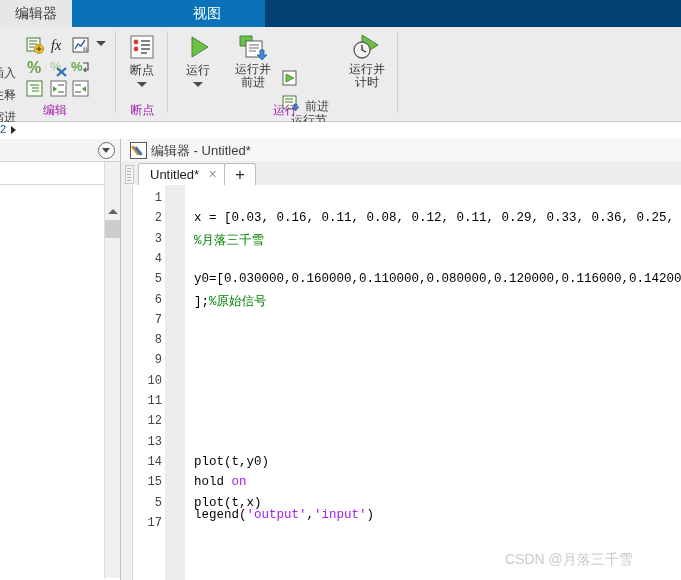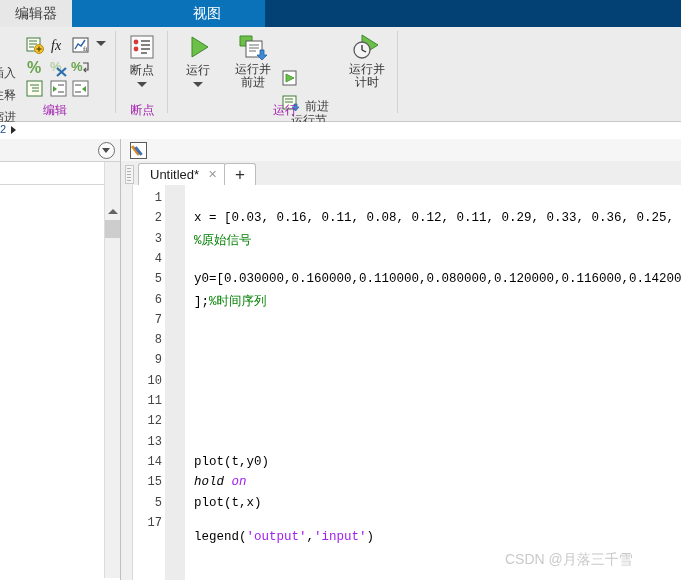--- a/index.html
+++ b/index.html
@@ -479,20 +479,21 @@
     </div>
   </div>
 
   <div id="editorpanel">
 
     <div id="ed-title">
       <div id="ed-icon">
         <div class="pen"></div>
         <div class="pen2"></div>
       </div>
+      <div class="tlabel">编辑器 - Untitled*</div>
     </div>
 
     <div id="ed-tabrow">
       <div id="ed-griphandle">
         <div class="g" style="top:2px;"></div>
         <div class="g" style="top:5px;"></div>
         <div class="g" style="top:8px;"></div>
         <div class="g" style="top:11px;"></div>
         <div class="g" style="top:14px;"></div>
       </div>
@@ -520,25 +521,25 @@
           <div class="lnum" style="top: 229.3px;">12</div>
           <div class="lnum" style="top: 249.6px;">13</div>
           <div class="lnum" style="top: 269.9px;">14</div>
           <div class="lnum" style="top: 290.2px;">15</div>
           <div class="lnum" style="top: 310.5px;">5</div>
           <div class="lnum" style="top: 330.8px;">17</div>
         </div>
       <div id="bp-col"></div>
 
     <div class="codeline" style="top: 26.3px;"><span>x = [0.03, 0.16, 0.11, 0.08, 0.12, 0.11, 0.29, 0.33, 0.36, 0.25, 0.42</span></div>
-        <div class="codeline" style="top: 46.6px;"><span class="cm">%原始信号</span></div>
+        <div class="codeline" style="top: 46.6px;"><span class="cm">%月落三千雪</span></div>
         <div class="codeline" style="top: 87.2px;"><span>y0=[0.030000,0.160000,0.110000,0.080000,0.120000,0.116000,0.142000,0.</span></div>
-        <div class="codeline" style="top: 107.5px;"><span>];</span><span class="cm">%时间序列</span></div>
+        <div class="codeline" style="top: 107.5px;"><span>];</span><span class="cm">%原始信号</span></div>
         <div class="codeline" style="top: 269.9px;"><span>plot(t,y0)</span></div>
-        <div class="codeline" style="top: 290.2px; font-style: italic;"><span>hold </span><span class="kw">on</span></div>
+        <div class="codeline" style="top: 290.2px;"><span>hold </span><span class="kw">on</span></div>
         <div class="codeline" style="top: 310.5px;"><span>plot(t,x)</span></div>
-        <div class="codeline" style="top: 345px;"><span>legend(</span><span class="st">'output'</span><span>,</span><span class="st">'input'</span><span>)</span></div>
+        <div class="codeline" style="top: 323px;"><span>legend(</span><span class="st">'output'</span><span>,</span><span class="st">'input'</span><span>)</span></div>
       </div>
   </div>
 
   <div id="watermark">CSDN @月落三千雪</div>
 
 </div>
 
 </body></html>

